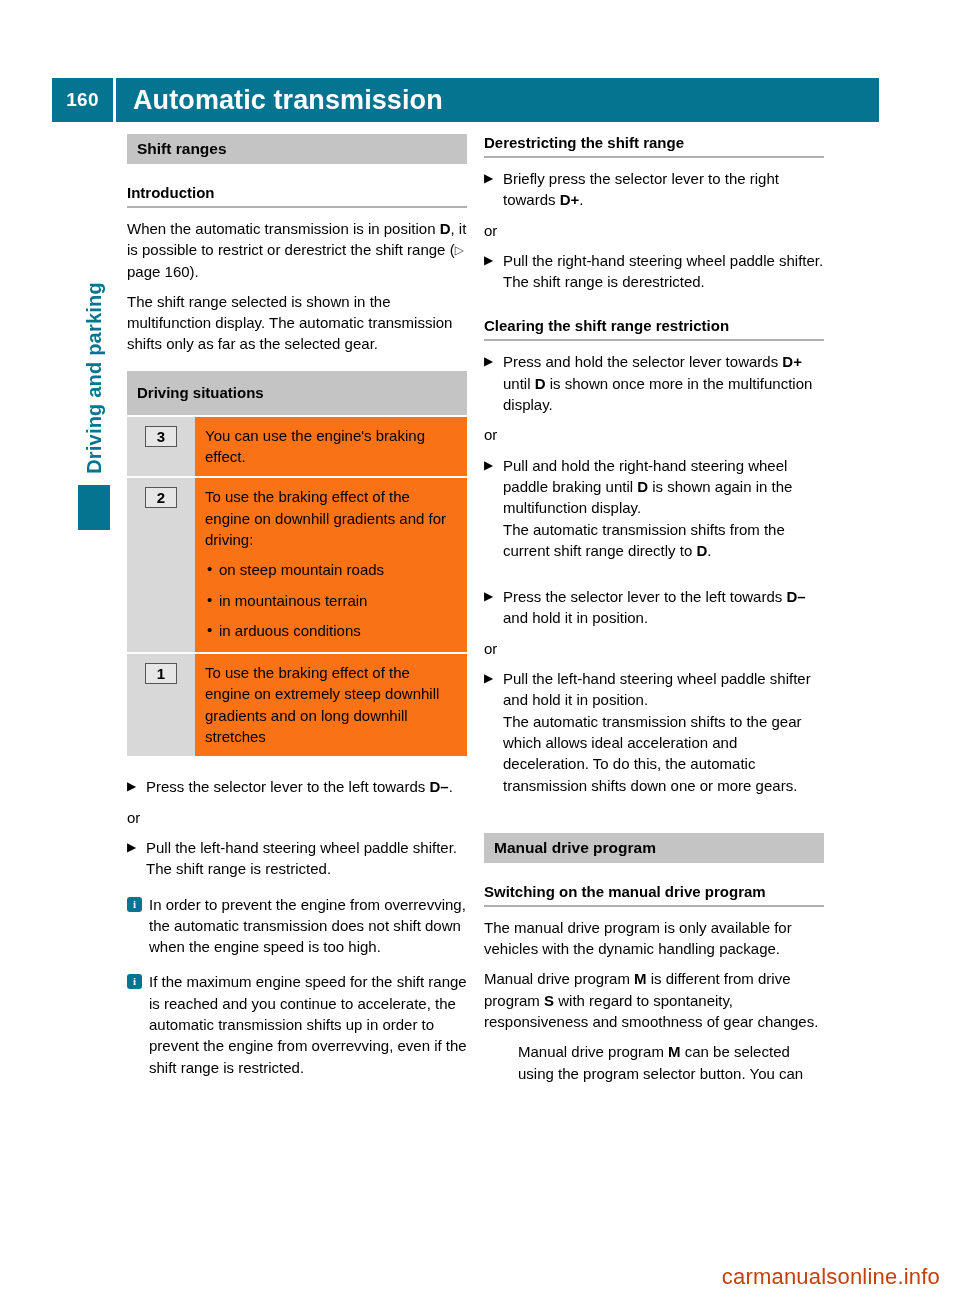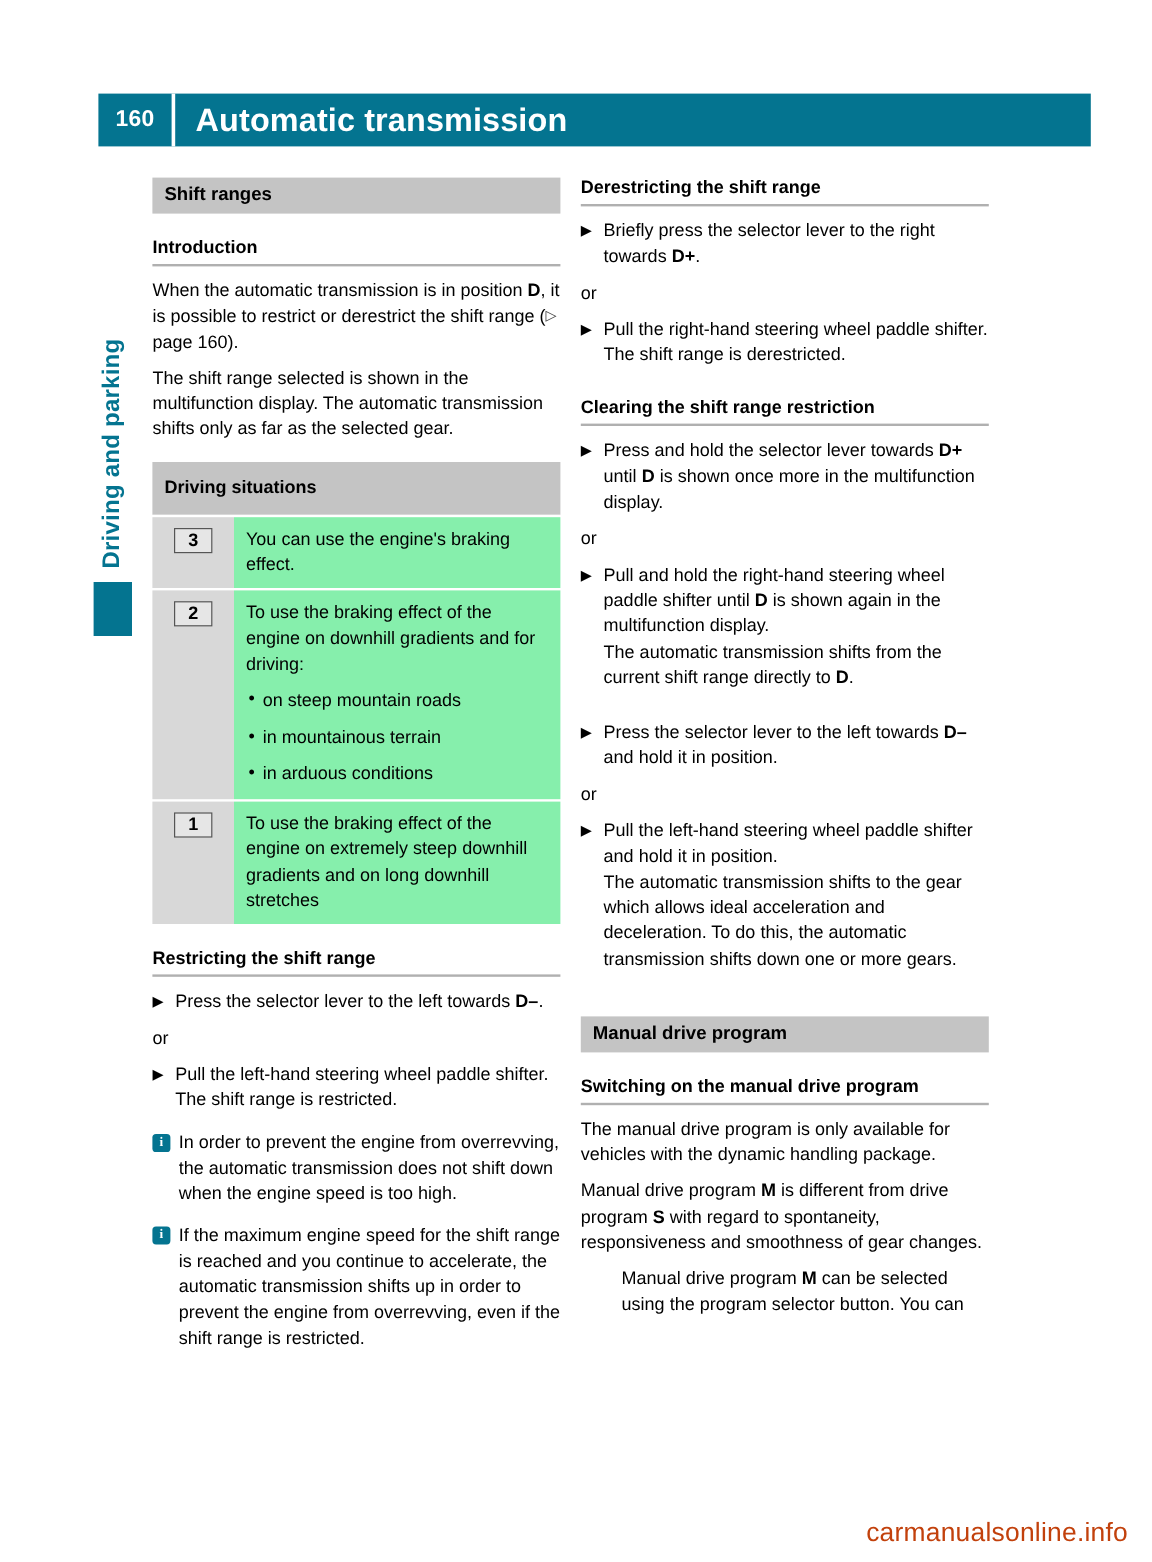--- a/index.html
+++ b/index.html
@@ -16,21 +16,21 @@
   .page {
     position: relative;
     width: 960px;
     height: 1302px;
     background: #ffffff;
   }
 
   
   .header {
     position: absolute;
-    left: 82px;
+    left: 52px;
     top: 78px;
     width: 827px;
     height: 44px;
     background: #047490;
     display: flex;
     align-items: center;
   }
   .header-pagenum {
     width: 61px;
     height: 44px;
@@ -80,21 +80,21 @@
     left: 78px;
     top: 485px;
     width: 32px;
     height: 45px;
     background: #047490;
   }
 
   
   .col {
     position: absolute;
-    top: 148px;
+    top: 134px;
     width: 340px;
   }
   .col-left  { left: 127px; }
   .col-right { left: 484px; }
 
   
   .sectionbar {
     background: #c4c4c4;
     height: 30px;
     display: flex;
@@ -211,21 +211,21 @@
     border: 1.6px solid #555555;
     background: #e6e6e6;
     text-align: center;
     font-size: 15px;
     font-weight: bold;
     line-height: 17px;
     padding: 1px 5px 1px 5px;
   }
   .dscell-text {
     flex: 1;
-    background: #86efac;
+    background: #f97316;
     padding: 8px 10px 9px 10px;
     font-size: 15px;
     line-height: 1.42;
   }
   ul.dslist {
     list-style: none;
     margin-top: 9px;
   }
   ul.dslist li {
     position: relative;
@@ -311,21 +311,20 @@
       <div class="dsrow">
         <div class="dscell-gear">
           <span class="gearbox">1</span>
         </div>
         <div class="dscell-text">
           <span>To use the braking effect of the engine on extremely steep downhill gradients and on long downhill stretches</span>
         </div>
       </div>
     </div>
 
-    <div class="subhead">Restricting the shift range</div>
 
     <div class="step">
       <span class="step-marker">▶</span><span>Press the selector lever to the left towards </span><span class="b">D–</span><span>.</span>
     </div>
 
     <div class="orword">or</div>
 
     <div class="step">
       <span class="step-marker">▶</span><span>Pull the left-hand steering wheel paddle shifter.</span><br><span>The shift range is restricted.</span>
     </div>
@@ -360,21 +359,21 @@
 
     <div class="subhead">Clearing the shift range restriction</div>
 
     <div class="step">
       <span class="step-marker">▶</span><span>Press and hold the selector lever towards </span><span class="b">D+</span><span> until </span><span class="b">D</span><span> is shown once more in the multifunction display.</span>
     </div>
 
     <div class="orword">or</div>
 
     <div class="step">
-      <span class="step-marker">▶</span><span>Pull and hold the right-hand steering wheel paddle shifter until </span><span class="b">D</span><span> is shown again in the multifunction display.</span><br><span>The automatic transmission shifts from the current shift range directly to </span><span class="b">D</span><span>.</span>
+      <span class="step-marker">▶</span><span>Pull and hold the right-hand steering wheel paddle braking until </span><span class="b">D</span><span> is shown again in the multifunction display.</span><br><span>The automatic transmission shifts from the current shift range directly to </span><span class="b">D</span><span>.</span>
     </div>
 
     <div class="spacer-16"></div>
 
 
     <div class="step">
       <span class="step-marker">▶</span><span>Press the selector lever to the left towards </span><span class="b">D–</span><span> and hold it in position.</span>
     </div>
 
     <div class="orword">or</div>

